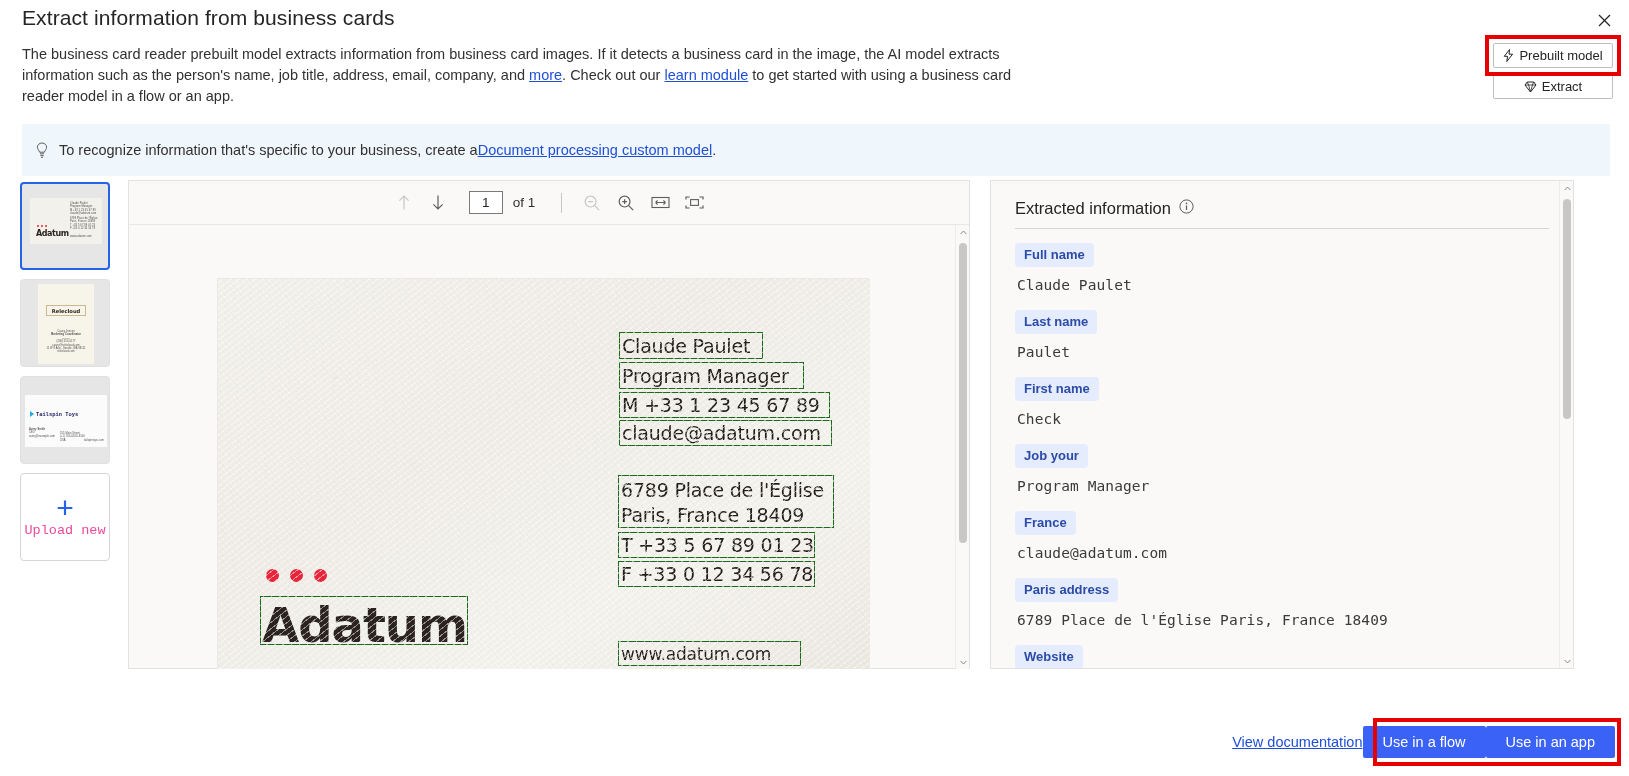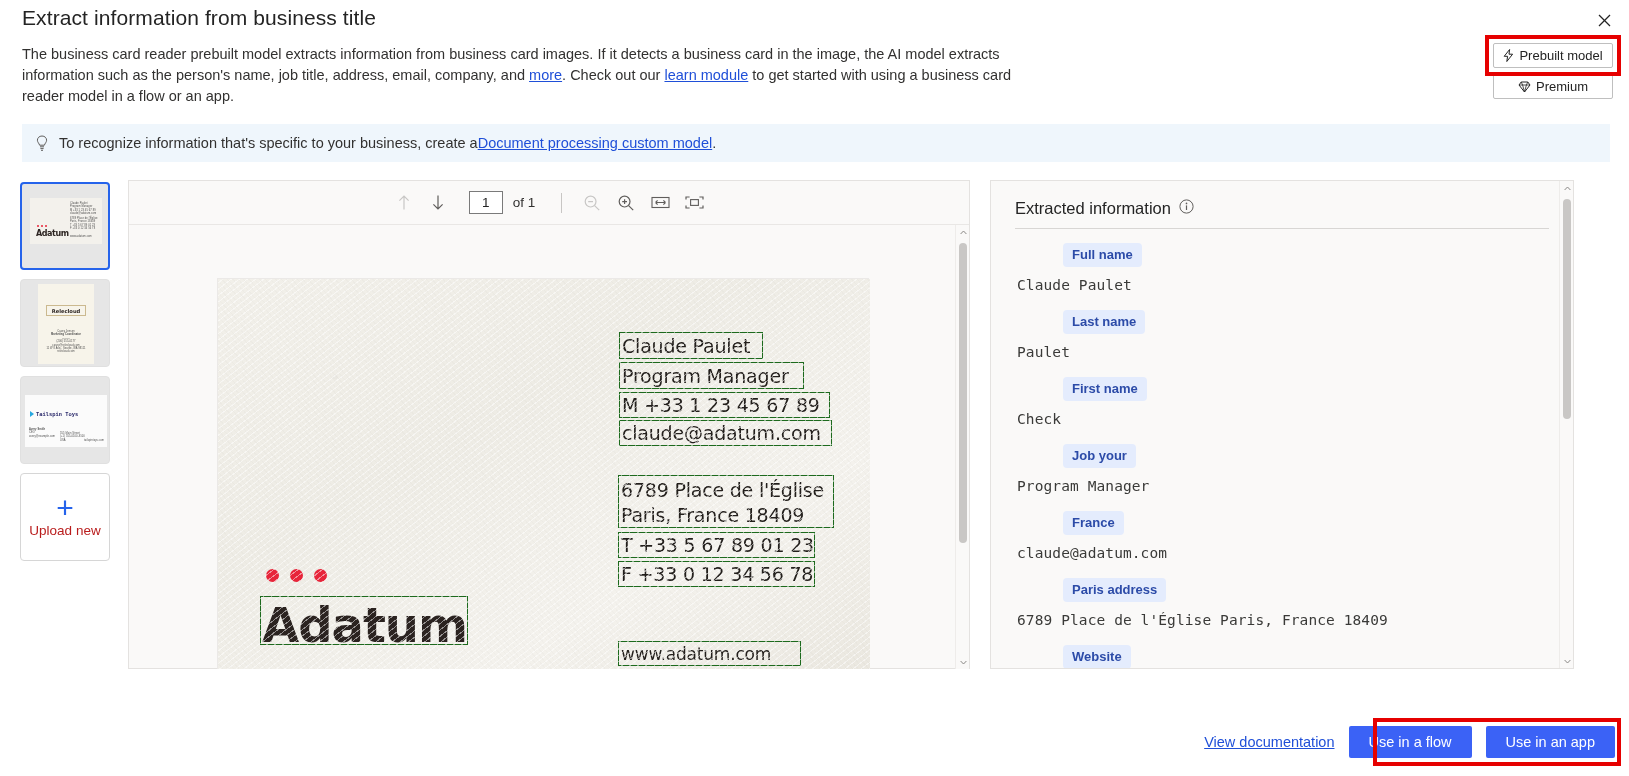--- a/index.html
+++ b/index.html
@@ -40,21 +40,21 @@
   }
   .badge svg { flex: 0 0 auto; }
   .redbox-badge {
     position: absolute; right: 8px; top: 35px;
     width: 136px; height: 41px;
     border: 4px solid #e60000; pointer-events: none;
   }
 
   
   .infobar {
-    position: absolute; left: 22px; top: 124px; width: 1588px; height: 38px;
+    position: absolute; left: 22px; top: 124px; width: 1588px; height: 52px;
     background: #eff6fc; display: flex; align-items: center; padding-left: 14px;
     font-size: 14.5px; color: #323130;
   }
   .infobar a { color: #1f4fd8; text-decoration: underline; }
   .bulb { margin-right: 11px; display: flex; align-items: center; }
 
   
   .thumbs { position: absolute; left: 20px; top: 182px; width: 92px; }
   .thumb {
     width: 90px; height: 88px; border-radius: 4px; background: #e6e6e6;
@@ -65,21 +65,21 @@
   .thumb-card {
     position: absolute; background: #f3f1ec; overflow: hidden;
   }
   .tiny { font-size: 2.6px; color: #4a4a4a; line-height: 3.4px; letter-spacing: .1px; }
   .upload-new {
     width: 90px; height: 88px; border: 1px solid #d6d6d6; border-radius: 4px;
     background: #fff; display: flex; flex-direction: column; align-items: center;
     justify-content: center; cursor: pointer; gap: 4px;
   }
   .upload-new .plus { font-size: 30px; color: #2563eb; line-height: 22px; font-weight: 300; }
-  .upload-new .ul { font-size: 13.5px; color: #b91c1c; }
+  .upload-new .ul { font-size: 13.5px; color: #ec4899; font-family: Liberation Mono, monospace; }
 
   
   .viewer {
     position: absolute; left: 128px; top: 180px; width: 842px; height: 489px;
     background: #faf9f8; border: 1px solid #e4e2e0;
   }
   .vtoolbar {
     height: 44px; border-bottom: 1px solid #e9e7e5; display: flex;
     align-items: center; justify-content: center; gap: 8px;
   }
@@ -145,53 +145,53 @@
   .rp-head {
     display: flex; align-items: center; gap: 8px;
     padding: 18px 0 10px 24px;
   }
   .rp-title { font-size: 16.5px; color: #242424; }
   .rp-rule { height: 1px; background: #d8d6d4; margin: 0 24px 0 24px; }
   .fields { padding: 14px 0 0 24px; }
   .fl {
     display: inline-block; background: #e4ecfd; color: #2c4ba8;
     font-size: 13px; font-weight: 600; border-radius: 4px;
-    padding: 4px 9px 5px 9px; margin-bottom: 10px; margin-left: 48px;
+    padding: 4px 9px 5px 9px; margin-bottom: 10px;
   }
   .fv {
     font-family: "DejaVu Sans Mono", monospace; font-size: 14.5px;
     color: #3a3a38; margin: 0 0 17px 2px; letter-spacing: .1px;
   }
   .rsb {
     position: absolute; right: 0; top: 0; width: 14px; height: 487px;
     background: #faf9f8; border-left: 1px solid #eeecea;
   }
 
   
   .footer {
     position: absolute; right: 14px; bottom: 18px;
-    display: flex; align-items: center; gap: 14px;
+    display: flex; align-items: center; 
   }
   .viewdoc { font-size: 14.5px; color: #1f4fd8; text-decoration: underline; cursor: pointer; }
   .pbtn {
     background: #3b62f6; color: #fff; border: none; border-radius: 2px;
     height: 32px; padding: 0 20px; font-size: 14.5px; cursor: pointer;
     font-family: "Liberation Sans", sans-serif;
   }
   .redbox-footer {
     position: absolute; right: 8px; bottom: 10px;
     width: 248px; height: 48px; border: 4px solid #e60000; pointer-events: none;
   }
 </style>
 </head>
 <body>
 
 <div class="page">
 
-  <div class="dlg-title">Extract information from business title</div>
+  <div class="dlg-title">Extract information from business cards</div>
   <button class="close-btn">
     <svg width="13" height="13" viewBox="0 0 13 13">
       <line x1="1" y1="1" x2="12" y2="12" stroke="#242424" stroke-width="1.3"></line>
       <line x1="12" y1="1" x2="1" y2="12" stroke="#242424" stroke-width="1.3"></line>
     </svg>
   </button>
 
   <div class="intro">
     <span>The business card reader prebuilt model extracts information from business card images. If it detects a business card in the image, the AI model extracts information such as the person's name, job title, address, email, company, and </span><a href="#">more</a><span>. Check out our </span><a href="#">learn module</a><span> to get started with using a business card reader model in a flow or an app.</span>
   </div>
@@ -201,21 +201,21 @@
       <svg width="11" height="13" viewBox="0 0 11 13">
         <path d="M6.6 0.5 L1.2 7.3 H4.6 L3.8 12.5 L9.6 5.2 H6.0 Z" fill="none" stroke="#242424" stroke-width="1"></path>
       </svg>
       <span>Prebuilt model</span>
     </div>
     <div class="badge">
       <svg width="13" height="12" viewBox="0 0 13 12">
         <path d="M1 4 L3.2 1 H9.8 L12 4 L6.5 11 Z" fill="none" stroke="#242424" stroke-width="1"></path>
         <path d="M1 4 H12 M3.2 1 L4.6 4 L6.5 11 L8.4 4 L9.8 1" fill="none" stroke="#242424" stroke-width=".8"></path>
       </svg>
-      <span>Premium</span>
+      <span>Extract</span>
     </div>
   </div>
   <div class="redbox-badge"></div>
 
   <div class="infobar">
     <span class="bulb">
       <svg width="12" height="17" viewBox="0 0 12 17">
         <path d="M6 1 C3.2 1 1.4 3 1.4 5.2 C1.4 7.2 3.1 8.3 3.6 10.2 H8.4 C8.9 8.3 10.6 7.2 10.6 5.2 C10.6 3 8.8 1 6 1 Z" fill="none" stroke="#605e5c" stroke-width="1"></path>
         <path d="M4 11.8 H8 M4.4 13.6 H7.6 M5 15.3 H7" fill="none" stroke="#605e5c" stroke-width="1"></path>
       </svg>

